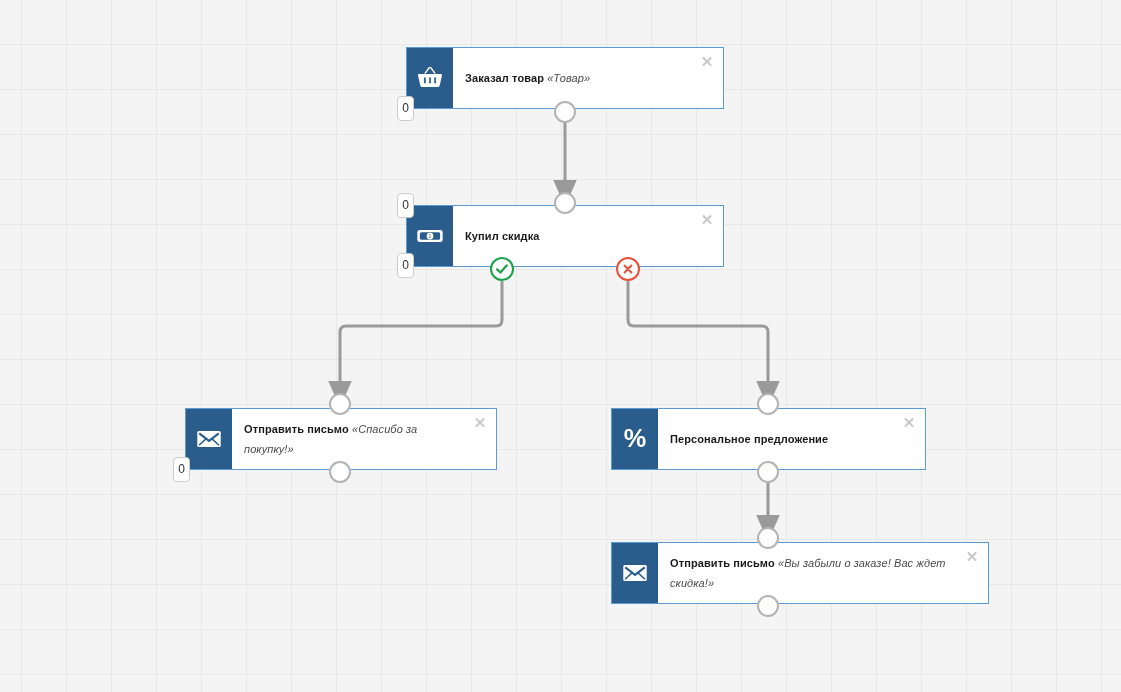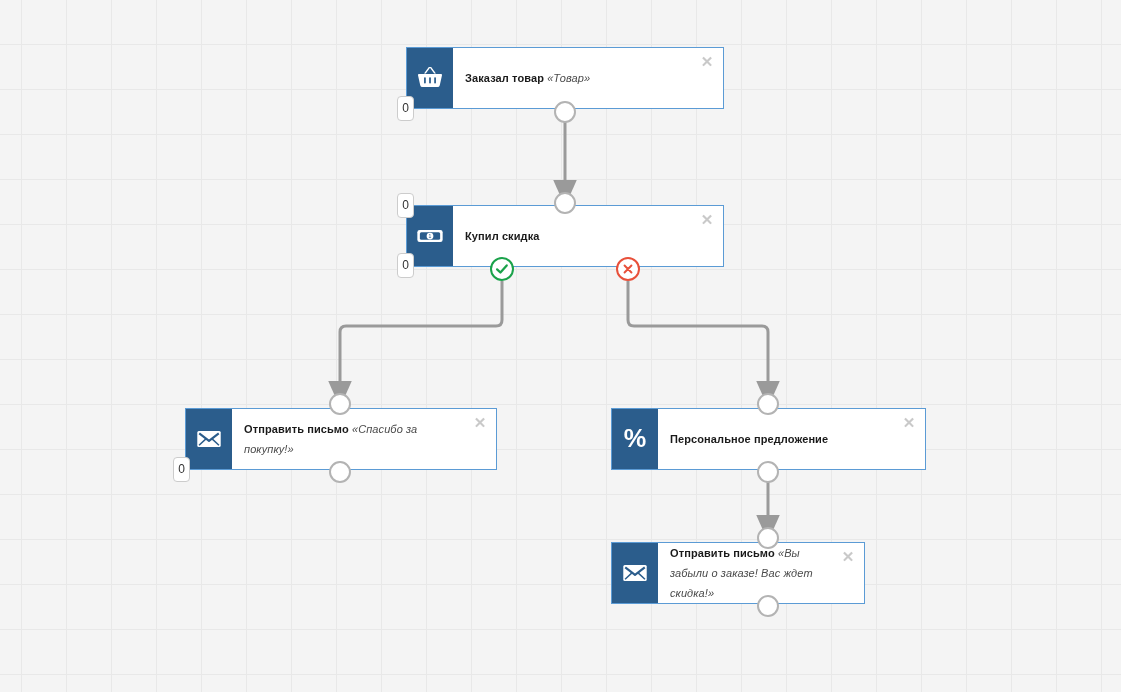--- a/index.html
+++ b/index.html
@@ -205,21 +205,21 @@
         <div class="node-icon">
           <svg width="30" height="30" viewBox="0 0 32 32">
             <text x="16" y="25" font-size="27" font-weight="bold" text-anchor="middle" fill="#fff" font-family="Liberation Sans, sans-serif">%</text>
           </svg>
         </div>
         <div class="node-body">
           <div class="node-text"><span class="node-title">Персональное предложение</span></div>
           <div class="node-close">✕</div>
         </div>
       </div>
-      <div class="node" style="left: 611px; top: 542px; width: 254px; height: 62px;">
+      <div class="node" style="left: 611px; top: 542px; width: 378px; height: 62px;">
         <div class="node-icon">
           <svg width="30" height="30" viewBox="0 0 32 32" fill="none">
             <rect x="3.5" y="7.5" width="25" height="17" rx="1.6" fill="#fff"></rect>
             <path d="M5.6 10 L16 18 L26.4 10" stroke="#2b5d8c" stroke-width="2.3" fill="none" stroke-linejoin="round"></path>
             <path d="M5.4 22.6 L13 15.6 M26.6 22.6 L19 15.6" stroke="#2b5d8c" stroke-width="1.6"></path>
           </svg>
         </div>
         <div class="node-body">
           <div class="node-text"><span class="node-title">Отправить письмо</span> <span class="node-sub">«Вы забыли о заказе! Вас ждет скидка!»</span></div>
           <div class="node-close">✕</div>

